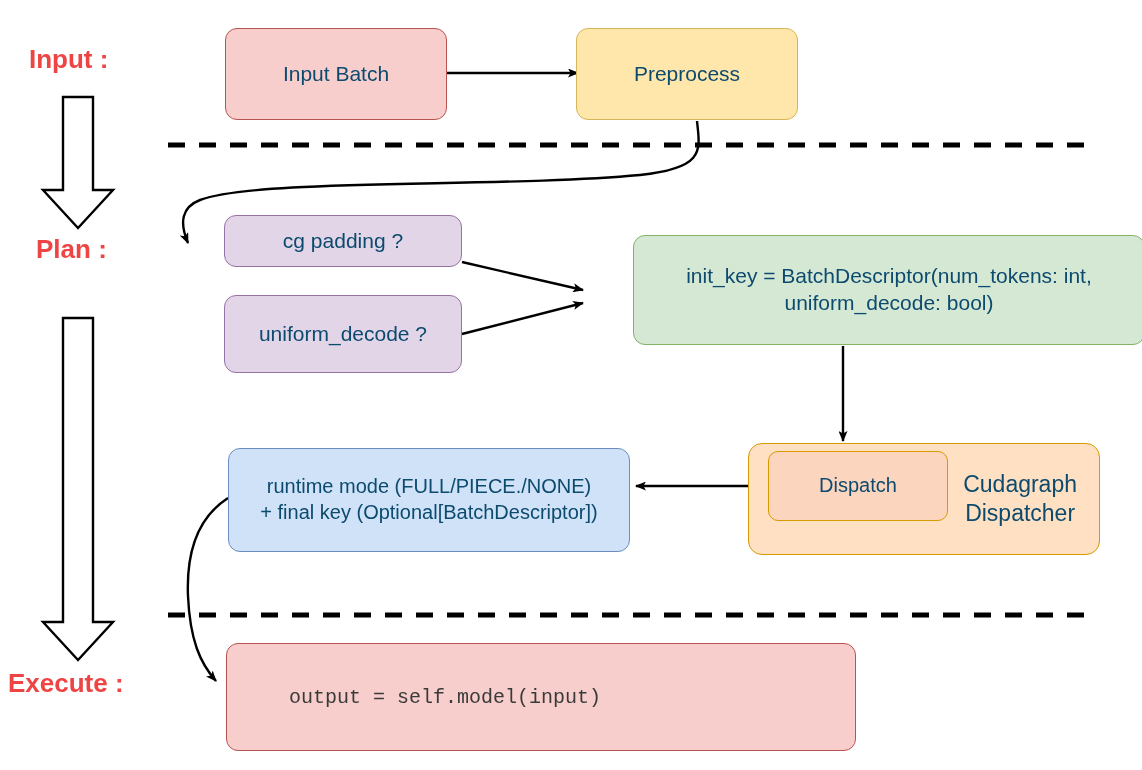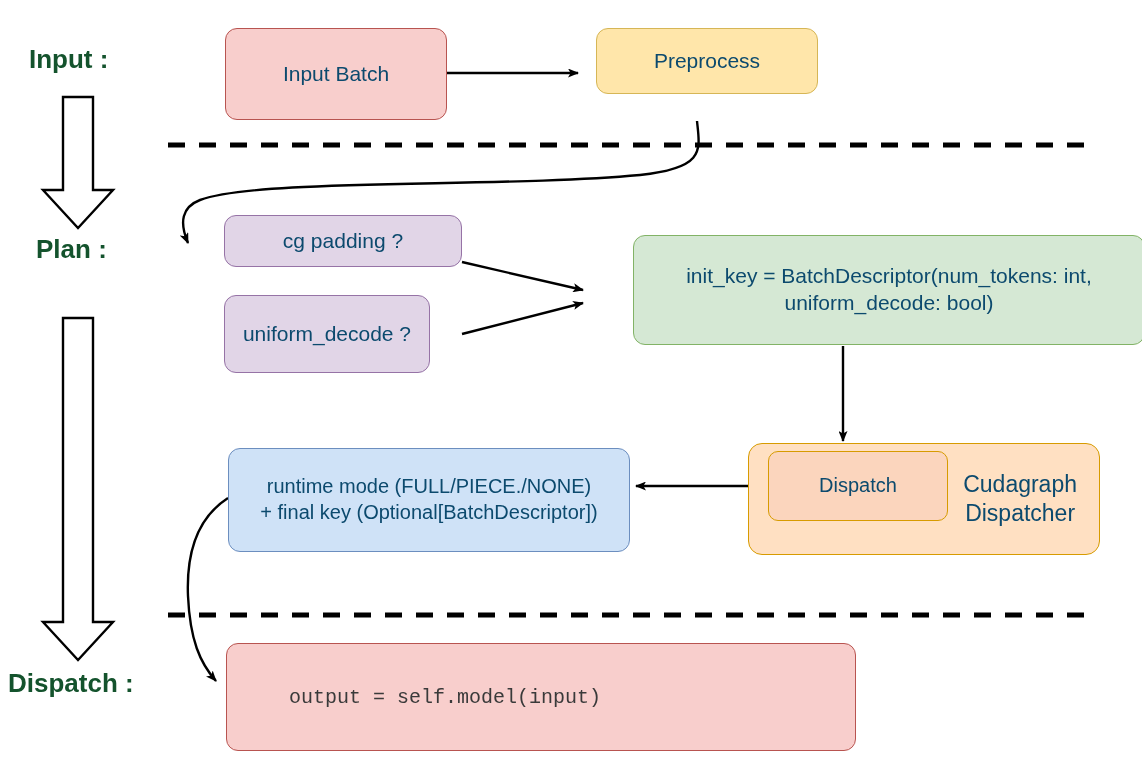--- a/index.html
+++ b/index.html
@@ -9,21 +9,21 @@
     position:relative;overflow:hidden;
   }
   #canvas{position:absolute;left:0;top:0;width:1142px;height:770px;}
   .svg-layer{position:absolute;left:0;top:0;width:1142px;height:770px;pointer-events:none;}
 
   .stage-label{
     position:absolute;
     font-family:"Liberation Sans", sans-serif;
     font-weight:bold;
     font-size:26px;
-    color:#14532d;
+    color:#ef4444;
     white-space:nowrap;
   }
 
   .node{
     position:absolute;
     box-sizing:border-box;
     border-radius:12px;
     display:flex;
     align-items:center;
     justify-content:center;
@@ -34,29 +34,29 @@
     line-height:1.28;
     padding:4px 10px;
   }
   .node .ln{display:block;}
 
   .n-input-batch{
     left:225px;top:28px;width:222px;height:92px;
     background:#f8cecc;border:1.6px solid #b85450;
   }
   .n-preprocess{
-    left:596px;top:28px;width:222px;height:66px;
+    left:576px;top:28px;width:222px;height:92px;
     background:#ffe6aa;border:1.6px solid #d6b656;
   }
   .n-cg-padding{
     left:224px;top:215px;width:238px;height:52px;
     background:#e1d5e7;border:1.6px solid #9673a6;
   }
   .n-uniform-decode{
-    left:224px;top:295px;width:206px;height:78px;
+    left:224px;top:295px;width:238px;height:78px;
     background:#e1d5e7;border:1.6px solid #9673a6;
   }
   .n-init-key{
     left:590px;top:235px;width:512px;height:110px;
     background:#d5e8d4;border:1.6px solid #82b366;
     font-size:21px;
     margin-left:43px;
   }
   .n-dispatcher-outer{
     left:748px;top:443px;width:352px;height:112px;
@@ -126,21 +126,21 @@
 
     <line x1="766" y1="486" x2="636" y2="486" stroke="#000000" stroke-width="2.4" marker-end="url(#ah)"></line>
 
     <path d="M228,498 C200,516 186,548 188,596 C190,640 200,663 216,681" fill="none" stroke="#000000" stroke-width="2.4" marker-end="url(#ah)"></path>
   </svg>
 
   <div class="stage-label" style="left:29px;top:44px;">Input :</div>
 
   <div class="stage-label" style="left:36px;top:234px;">Plan :</div>
 
-  <div class="stage-label" style="left:8px;top:668px;">Dispatch :</div>
+  <div class="stage-label" style="left:8px;top:668px;">Execute :</div>
 
   <div class="node n-input-batch">
     <span class="ln">Input Batch</span>
   </div>
 
   <div class="node n-preprocess">
     <span class="ln">Preprocess</span>
   </div>
 
   <div class="node n-cg-padding">

